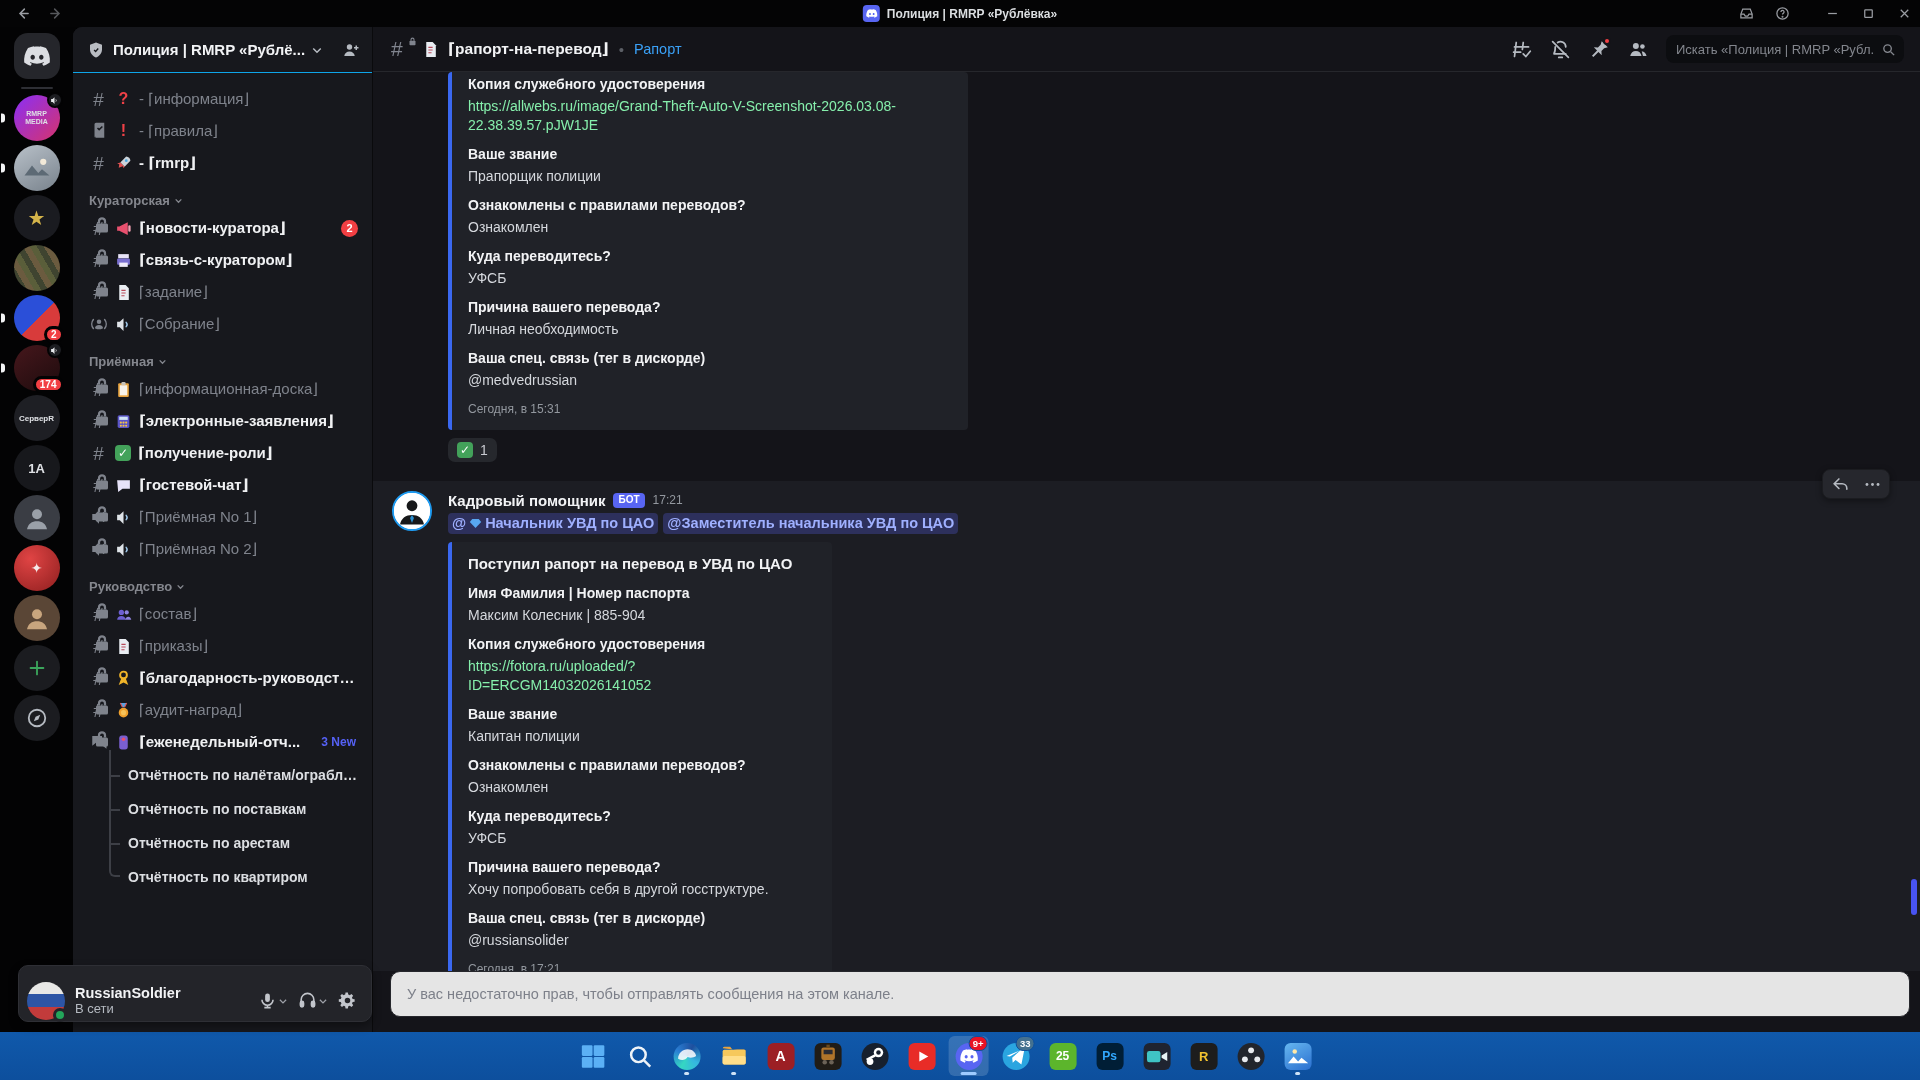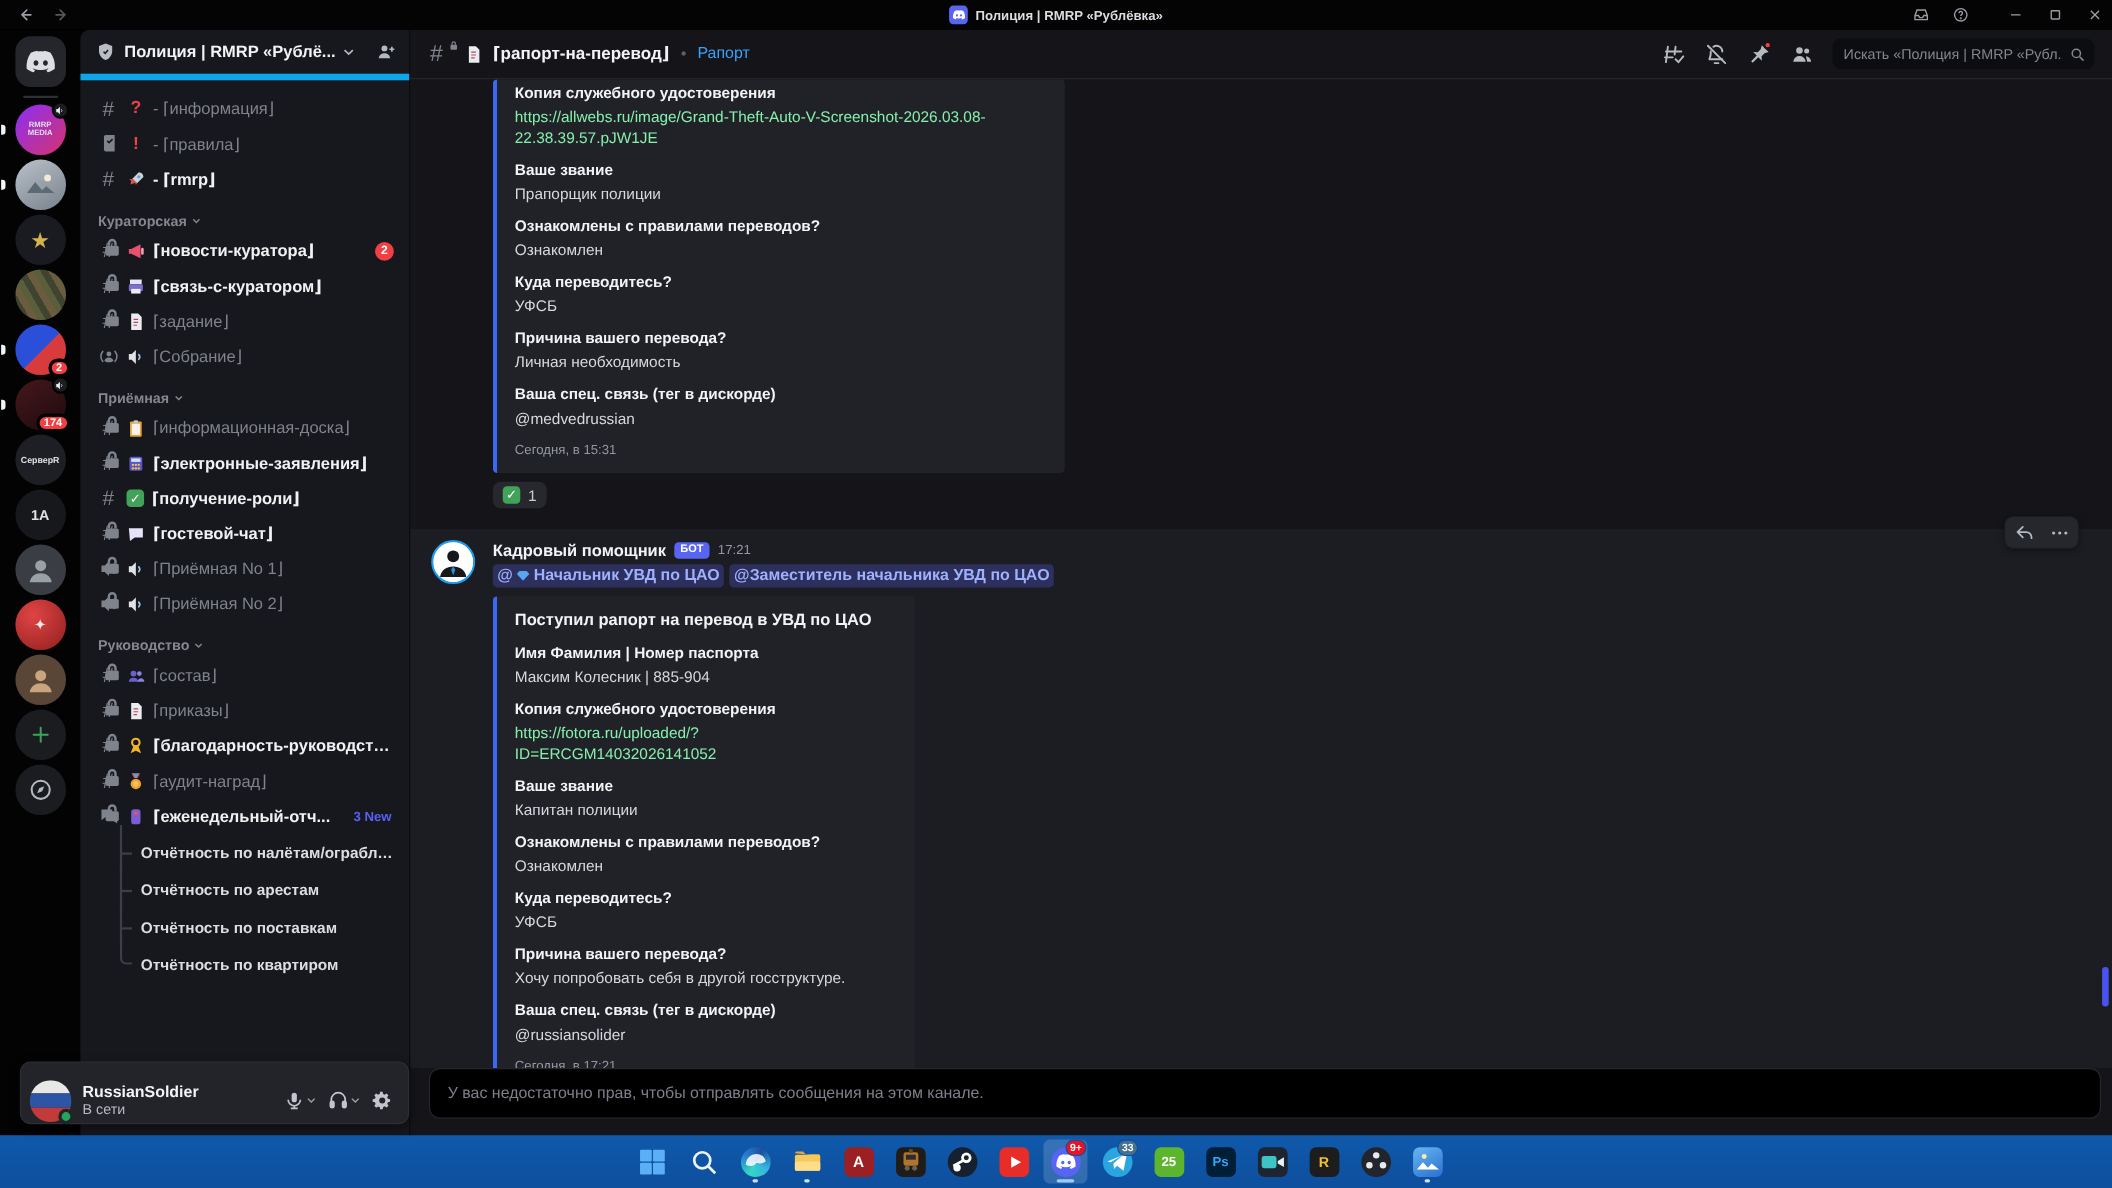--- a/index.html
+++ b/index.html
@@ -31,21 +31,21 @@
   .srv .voice-badge svg{width:9px;height:9px;}
   .srv-txt{font-weight:700;color:#dfe1e5;}
   .round-btn{width:46px;height:46px;border-radius:50%;background:#1b1c20;color:#3ba55c;display:flex;align-items:center;justify-content:center;margin-bottom:4px;cursor:pointer;}
   .round-btn svg{width:22px;height:22px;}
   .round-btn.explore{color:#b5bac1;}
 
   .panel{flex:1;display:flex;border-radius:9px 0 0 0;overflow:hidden;background:#141419;}
 
   
   .sidebar{width:300px;flex:none;background:#17181d;display:flex;flex-direction:column;position:relative;border-right:1px solid #0a0a0c;}
-  .sb-header{height:46px;flex:none;display:flex;align-items:center;padding:0 12px 0 14px;gap:8px;border-bottom:6px solid #0ea5e9;cursor:pointer;}
+  .sb-header{height:46px;flex:none;display:flex;align-items:center;padding:0 12px 0 14px;gap:8px;border-bottom:1px solid #0ea5e9;cursor:pointer;}
   .sb-header .shield{color:#b9bcc2;width:18px;height:18px;}
   .sb-name{font-size:15px;font-weight:700;color:#f2f3f5;white-space:nowrap;overflow:hidden;max-width:200px;}
   .sb-chev{color:#b5bac1;width:12px;height:12px;margin-left:-2px;}
   .sb-invite{margin-left:auto;color:#b5bac1;width:18px;height:18px;cursor:pointer;}
   .channels{flex:1;overflow:hidden;padding:10px 8px 0 8px;position:relative;}
   .cat{display:flex;align-items:center;gap:4px;color:#85878e;font-size:13px;font-weight:600;padding:14px 0 4px 8px;cursor:pointer;}
   .cat svg{width:9px;height:9px;}
   .chrow{position:relative;display:flex;align-items:center;gap:7px;height:32px;padding:0 6px 0 8px;border-radius:6px;color:#7f838c;font-size:15px;cursor:pointer;}
   .chrow.unread{color:#f0f1f3;font-weight:700;}
   .chrow .chan-glyph{width:19px;height:22px;flex:none;position:relative;color:#7f838c;display:flex;align-items:center;justify-content:center;}
@@ -124,21 +124,21 @@
   .msg-time{font-size:12px;color:#93989f;}
   .msg-mentions{margin-top:3px;display:flex;gap:5px;flex-wrap:wrap;}
   .mention{display:inline-flex;align-items:center;gap:3px;background:rgba(88,101,242,.28);color:#9fb0ff;font-size:14.5px;font-weight:600;border-radius:4px;padding:0 4px;line-height:21px;cursor:pointer;}
   .mention svg{width:13px;height:13px;}
   .msg2 .embed{width:384px;margin-top:8px;}
   .hover-toolbar{position:absolute;right:30px;top:-12px;background:#26272d;border:1px solid #1b1c20;border-radius:8px;display:flex;align-items:center;padding:3px 6px;gap:10px;color:#b5bac1;box-shadow:0 2px 6px rgba(0,0,0,.4);z-index:5;}
   .ht-ic{width:22px;height:22px;display:flex;align-items:center;justify-content:center;cursor:pointer;}
   .ht-ic svg{width:19px;height:19px;}
 
   .scroll-thumb{position:absolute;right:3px;top:852px;width:6px;height:36px;border-radius:3px;background:#4853f2;z-index:6;}
-  .input-bar{position:absolute;left:17px;right:10px;bottom:15px;height:46px;border-radius:10px;background:#000000;border:1px solid #26272c;display:flex;align-items:center;padding:0 16px;}
+  .input-bar{position:absolute;left:17px;right:10px;bottom:15px;height:46px;border-radius:10px;background:#e5e5e5;border:1px solid #26272c;display:flex;align-items:center;padding:0 16px;}
   .input-bar .notice{font-size:14.5px;color:#7d808a;}
 
   
   .taskbar{position:absolute;left:0;top:1032px;width:1920px;height:48px;background:linear-gradient(#1059ab,#0d4f9d);}
   .tk-apps{position:absolute;left:50%;top:0;height:48px;transform:translateX(-52%);display:flex;align-items:center;gap:7px;}
   .tk-app{position:relative;width:40px;height:40px;border-radius:6px;display:flex;align-items:center;justify-content:center;cursor:pointer;}
   .tk-app.active{background:rgba(255,255,255,.16);}
   .tk-app.active::after{content:"";position:absolute;bottom:1px;left:50%;transform:translateX(-50%);width:16px;height:3px;border-radius:2px;background:#9ecbff;}
   .tk-app.running::after{content:"";position:absolute;bottom:1px;left:50%;transform:translateX(-50%);width:5px;height:3px;border-radius:2px;background:#cfe3f7;}
   .tk-glyph{width:27px;height:27px;border-radius:6px;display:flex;align-items:center;justify-content:center;overflow:hidden;}
@@ -630,26 +630,26 @@
               <span class="ch-tag">3 New</span>
             </div>
             <div class="threadrow">
               <span class="spine"></span>
               <span class="stub"></span>
               <span class="tlabel">Отчётность по налётам/ограблениям</span>
             </div>
             <div class="threadrow">
               <span class="spine"></span>
               <span class="stub"></span>
-              <span class="tlabel">Отчётность по арестам</span>
+              <span class="tlabel">Отчётность по поставкам</span>
             </div>
             <div class="threadrow">
               <span class="spine"></span>
               <span class="stub"></span>
-              <span class="tlabel">Отчётность по поставкам</span>
+              <span class="tlabel">Отчётность по арестам</span>
             </div>
             <div class="threadrow last">
               <span class="spine"></span>
               <span class="tlabel">Отчётность по квартиром</span>
             </div>
           </div>
       </div>
 
       <div class="chat">
         <div class="chat-header">

